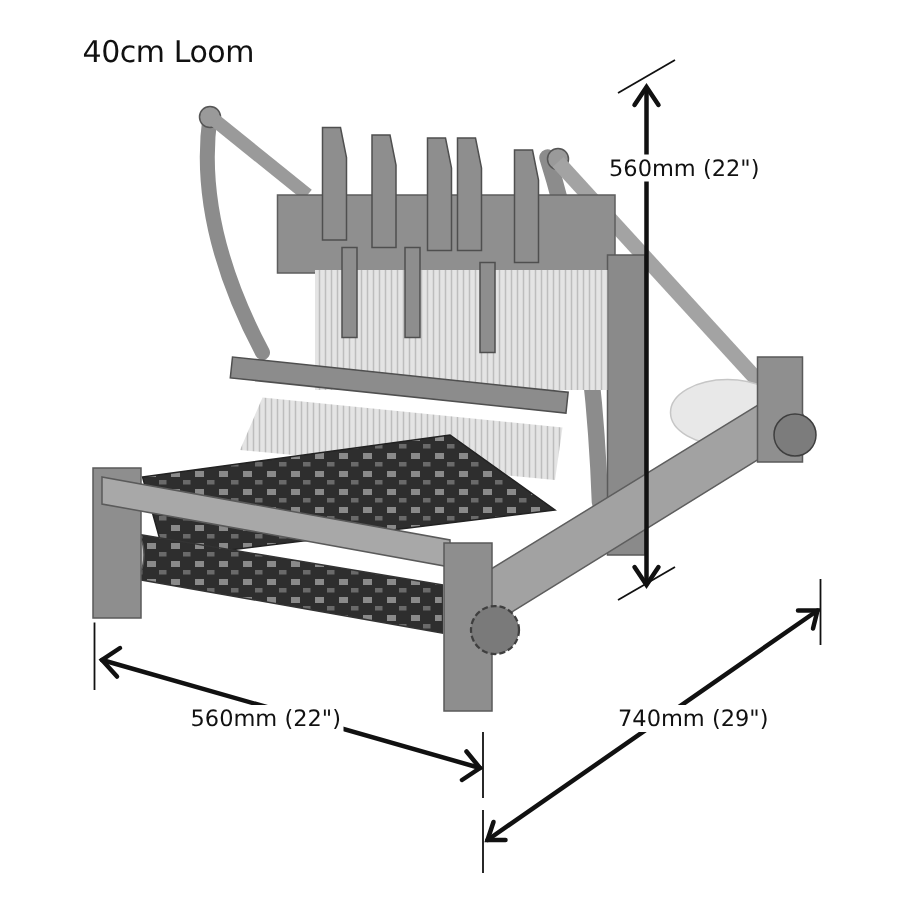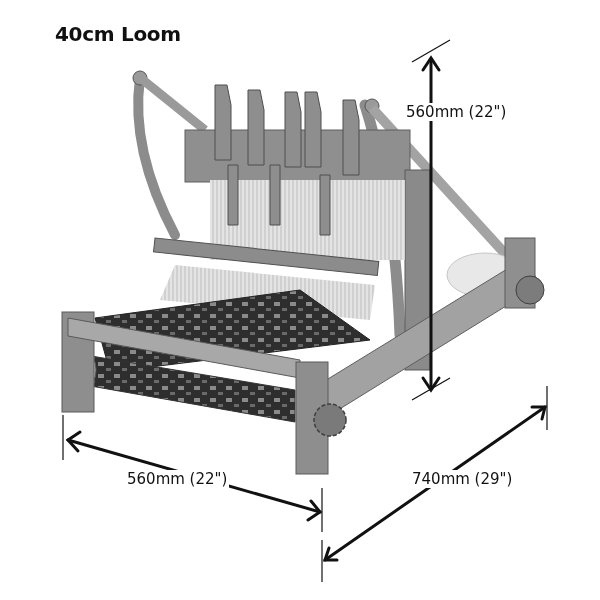--- a/index.html
+++ b/index.html
@@ -1,17 +1,17 @@
 <!DOCTYPE html>
 <html><head>
 <meta charset="utf-8">
 <style>
   html,body{margin:0;padding:0;background:#ffffff;}
   body{width:600px;height:600px;position:relative;overflow:hidden;font-family:"DejaVu Sans","Liberation Sans",sans-serif;}
-  .title{position:absolute;left:55px;top:22px;font-size:20px;font-weight:bold;color:#111;letter-spacing:-0.3px;}
+  .title{position:absolute;left:55px;top:22px;font-size:20px;font-weight:normal;color:#111;letter-spacing:-0.3px;}
   .dim-label{position:absolute;font-size:15px;color:#111;background:#fff;padding:0 2px;white-space:nowrap;}
   svg{position:absolute;left:0;top:0;}
 </style>
 </head>
 <body>
 
 <svg width="600" height="600" viewBox="0 0 600 600">
   <defs>
     <pattern id="weave" width="16" height="12" patternUnits="userSpaceOnUse">
       <rect width="16" height="12" fill="#2e2e2e"></rect>

